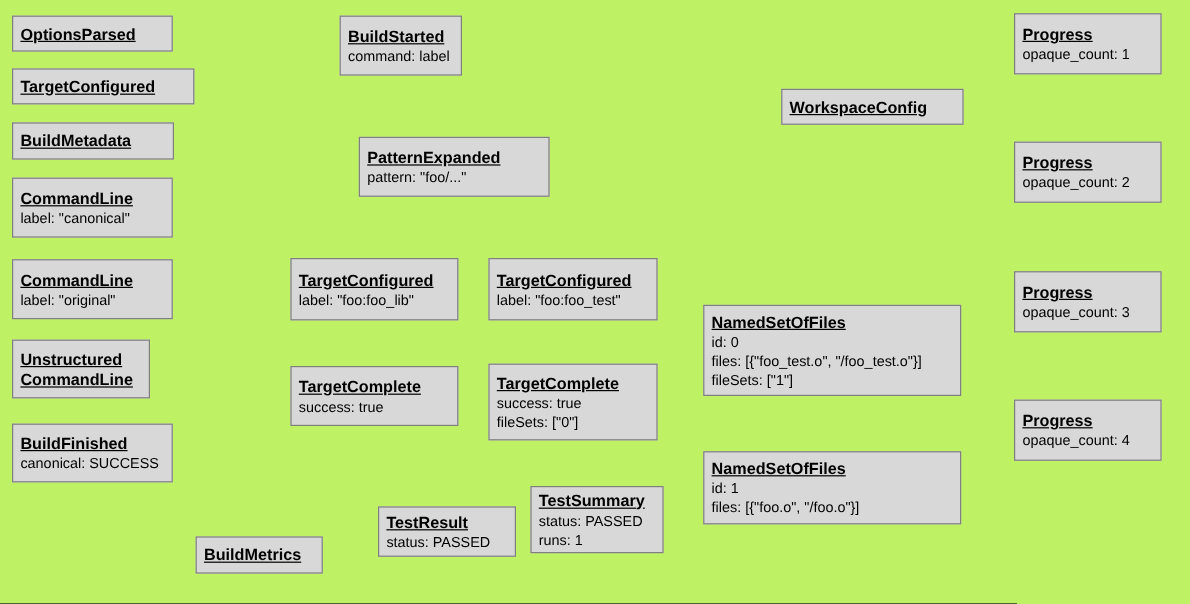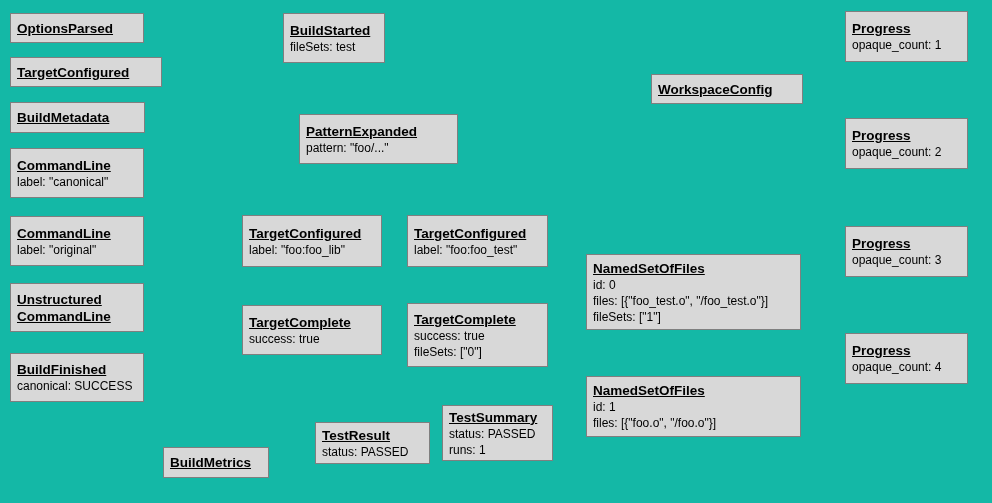--- a/index.html
+++ b/index.html
@@ -5,21 +5,21 @@
   html, body {
     margin: 0;
     padding: 0;
     background: #000000;
     font-family: "Liberation Sans", sans-serif;
   }
   .canvas {
     position: relative;
     width: 992px;
     height: 503px;
-    background: #14b8a6;
+    background: #bef264;
     overflow: hidden;
   }
   .node {
     position: absolute;
     box-sizing: border-box;
     background: #d8d8d8;
     border: 1px solid #7f7f7f;
     color: #000000;
     display: flex;
     flex-direction: column;
@@ -61,38 +61,38 @@
   <div class="node" style="left:10px;top:148px;width:134px;height:50px">
     <div class="node-title">CommandLine</div>
     <div class="node-line">label: "canonical"</div>
   </div>
 
   <div class="node" style="left:10px;top:216px;width:134px;height:50px">
     <div class="node-title">CommandLine</div>
     <div class="node-line">label: "original"</div>
   </div>
 
-  <div class="node" style="left:10px;top:283px;width:134px;height:49px">
+  <div class="node" style="left:10px;top:283px;width:115px;height:49px">
     <div class="node-title">Unstructured
 CommandLine</div>
   </div>
 
   <div class="node" style="left:10px;top:353px;width:134px;height:49px">
     <div class="node-title">BuildFinished</div>
     <div class="node-line">canonical: SUCCESS</div>
   </div>
 
 
   <div class="node" style="left:163px;top:447px;width:106px;height:31px">
     <div class="node-title">BuildMetrics</div>
   </div>
 
   <div class="node" style="left:283px;top:13px;width:102px;height:50px">
     <div class="node-title">BuildStarted</div>
-    <div class="node-line">fileSets: test</div>
+    <div class="node-line">command: label</div>
   </div>
 
   <div class="node" style="left:299px;top:114px;width:159px;height:50px">
     <div class="node-title">PatternExpanded</div>
     <div class="node-line">pattern: "foo/..."</div>
   </div>
 
   <div class="node" style="left:242px;top:215px;width:140px;height:52px">
     <div class="node-title">TargetConfigured</div>
     <div class="node-line">label: "foo:foo_lib"</div>

